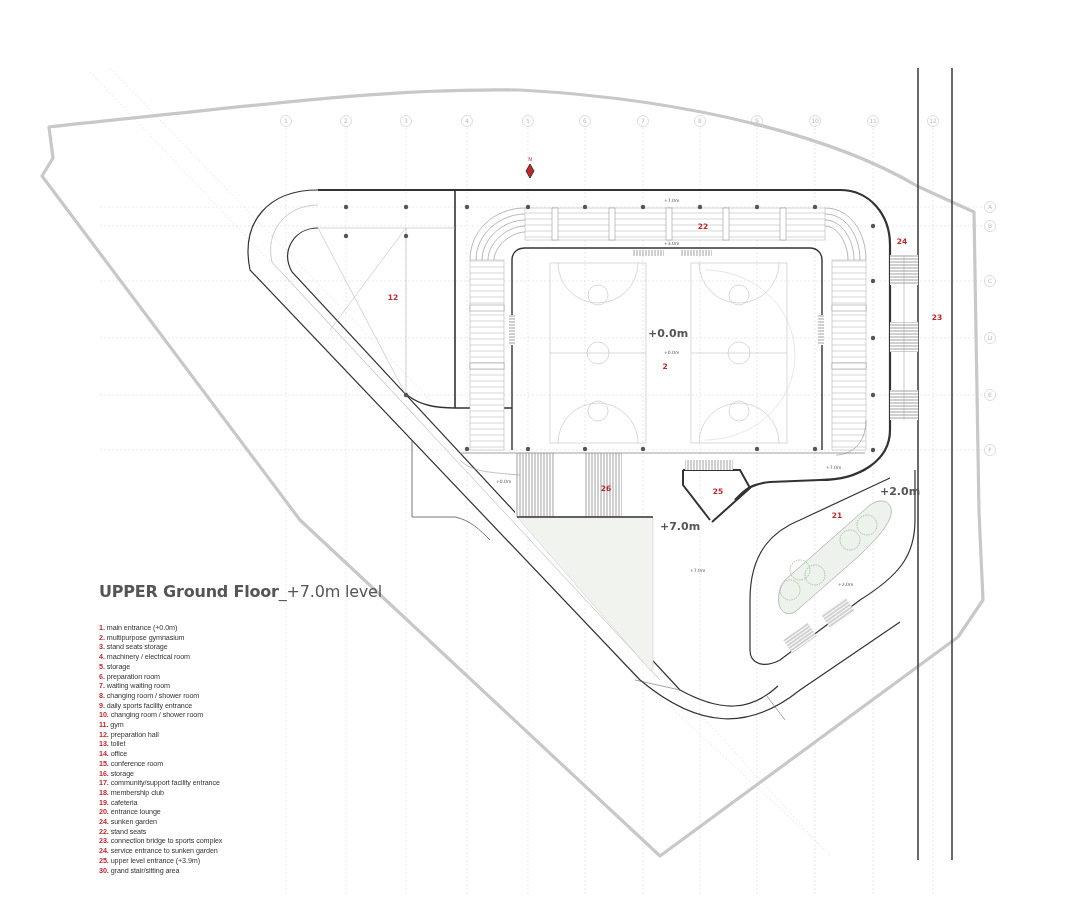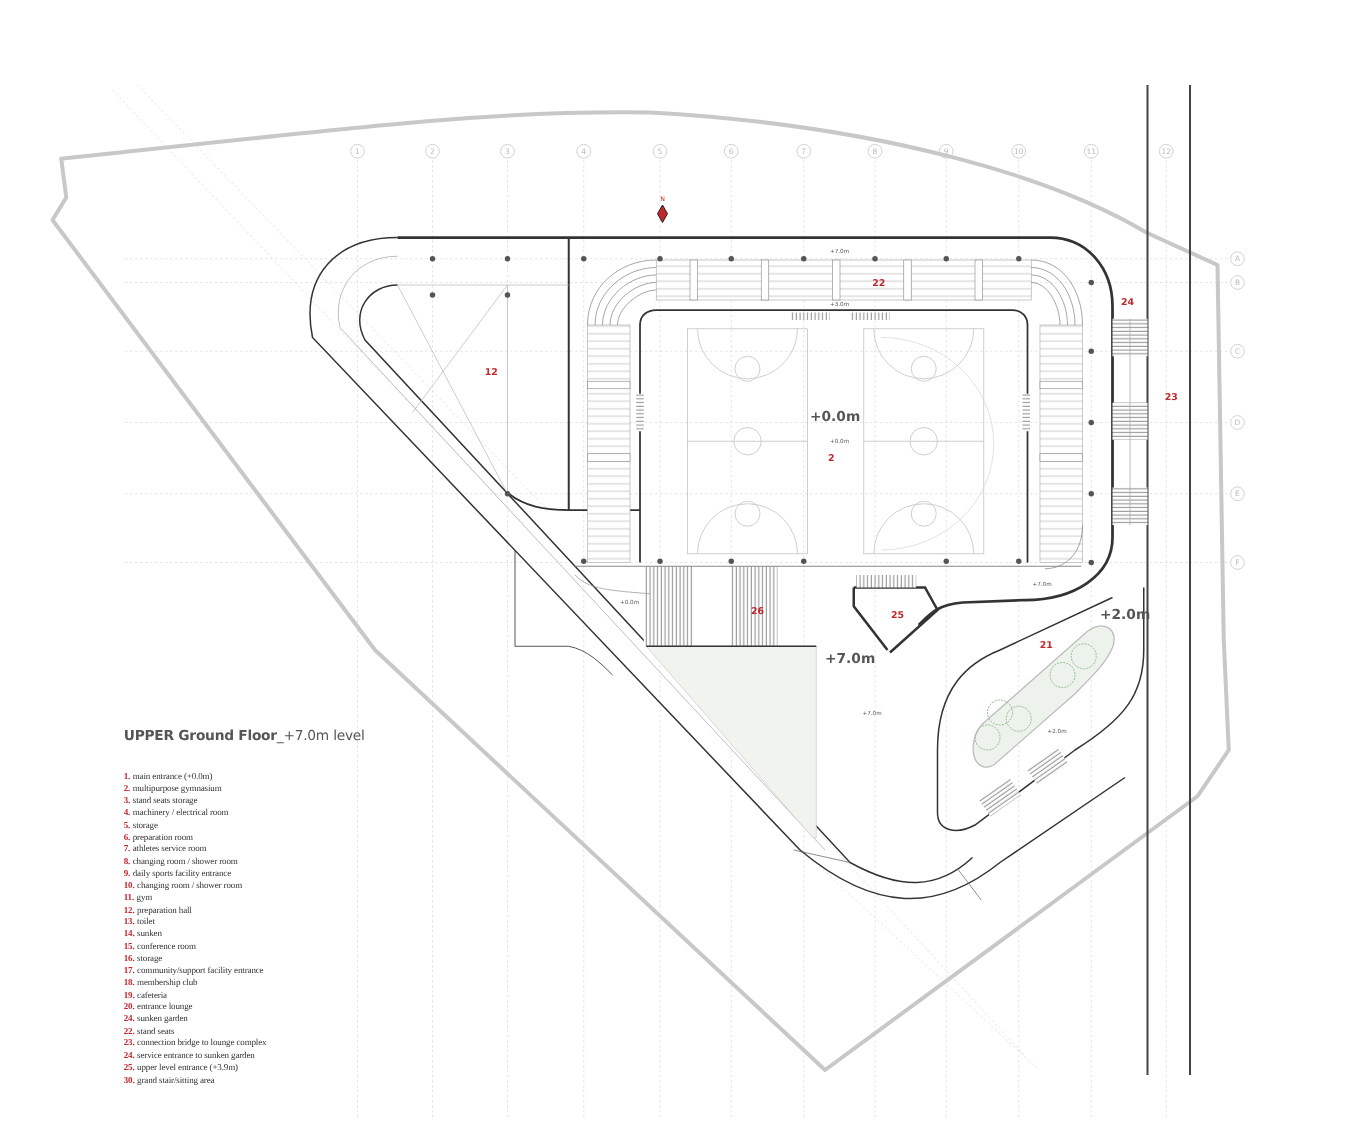--- a/index.html
+++ b/index.html
@@ -1,22 +1,22 @@
 <!DOCTYPE html>
 <html><head>
 <meta charset="utf-8">
 <style>
   html, body { margin:0; padding:0; background:#ffffff; }
   body { width:1091px; height:901px; position:relative; overflow:hidden; font-family:"Liberation Sans", sans-serif; }
   #plan { position:absolute; left:0; top:0; width:1091px; height:901px; }
   .legend { position:absolute; left:99px; top:582px; width:260px; }
-  .legend-title { font-family:"DejaVu Sans", sans-serif; font-weight:bold; font-size:11px; color:#555; letter-spacing:-0.2px; margin:0 0 22px 0; white-space:nowrap; }
+  .legend-title { font-family:"DejaVu Sans", sans-serif; font-weight:bold; font-size:16px; color:#555; letter-spacing:-0.2px; margin:0 0 22px 0; white-space:nowrap; }
   .legend-title .lvl { font-weight:normal; }
   .legend ul { list-style:none; margin:0; padding:0; }
-  .legend li { font-family:Liberation Serif, serif; font-size:7.2px; line-height:9.7px; color:#333; white-space:nowrap; letter-spacing:-0.1px; }
+  .legend li { font-family:Liberation Sans, sans-serif; font-size:7.2px; line-height:9.7px; color:#333; white-space:nowrap; letter-spacing:-0.1px; }
   .legend li .num { color:#c0262c; font-weight:bold; margin-right:2px; }
   .svgtxt { font-family:"DejaVu Sans", sans-serif; }
 </style>
 </head>
 <body>
 
 <svg id="plan" viewBox="0 0 1091 901" xmlns="http://www.w3.org/2000/svg">
   <defs>
     <pattern id="seatRows" width="6" height="6" patternUnits="userSpaceOnUse">
       <rect width="6" height="6" fill="#fff"></rect>
@@ -280,34 +280,34 @@
   <div class="legend-title">
     <span>UPPER Ground Floor</span><span class="lvl">_+7.0m level</span>
   </div>
   <ul>
     <li><span class="num">1.</span><span>main entrance (+0.0m)</span></li>
     <li><span class="num">2.</span><span>multipurpose gymnasium</span></li>
     <li><span class="num">3.</span><span>stand seats storage</span></li>
     <li><span class="num">4.</span><span>machinery / electrical room</span></li>
     <li><span class="num">5.</span><span>storage</span></li>
     <li><span class="num">6.</span><span>preparation room</span></li>
-    <li><span class="num">7.</span><span>athletes service room</span></li>
+    <li><span class="num">7.</span><span>waiting waiting room</span></li>
     <li><span class="num">8.</span><span>changing room / shower room</span></li>
     <li><span class="num">9.</span><span>daily sports facility entrance</span></li>
     <li><span class="num">10.</span><span>changing room / shower room</span></li>
     <li><span class="num">11.</span><span>gym</span></li>
     <li><span class="num">12.</span><span>preparation hall</span></li>
     <li><span class="num">13.</span><span>toilet</span></li>
-    <li><span class="num">14.</span><span>sunken</span></li>
+    <li><span class="num">14.</span><span>office</span></li>
     <li><span class="num">15.</span><span>conference room</span></li>
     <li><span class="num">16.</span><span>storage</span></li>
     <li><span class="num">17.</span><span>community/support facility entrance</span></li>
     <li><span class="num">18.</span><span>membership club</span></li>
     <li><span class="num">19.</span><span>cafeteria</span></li>
     <li><span class="num">20.</span><span>entrance lounge</span></li>
     <li><span class="num">24.</span><span>sunken garden</span></li>
     <li><span class="num">22.</span><span>stand seats</span></li>
-    <li><span class="num">23.</span><span>connection bridge to lounge complex</span></li>
+    <li><span class="num">23.</span><span>connection bridge to sports complex</span></li>
     <li><span class="num">24.</span><span>service entrance to sunken garden</span></li>
     <li><span class="num">25.</span><span>upper level entrance (+3.9m)</span></li>
     <li><span class="num">30.</span><span>grand stair/sitting area</span></li>
   </ul>
 </div>
 
 </body></html>

